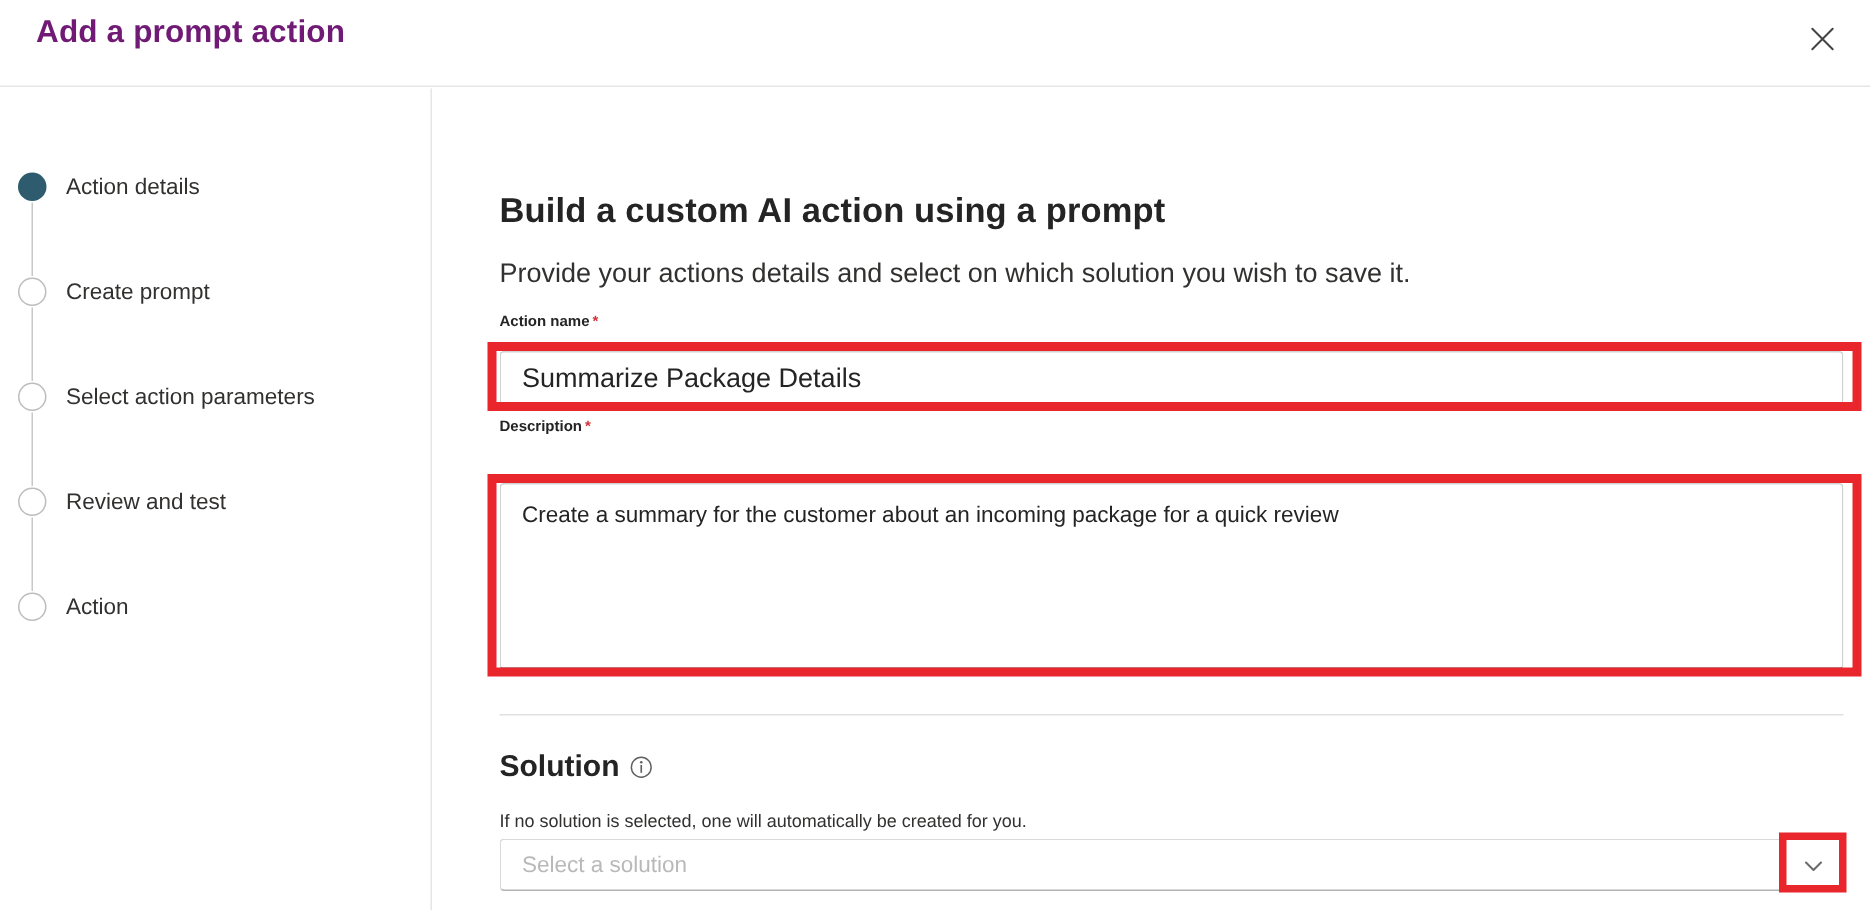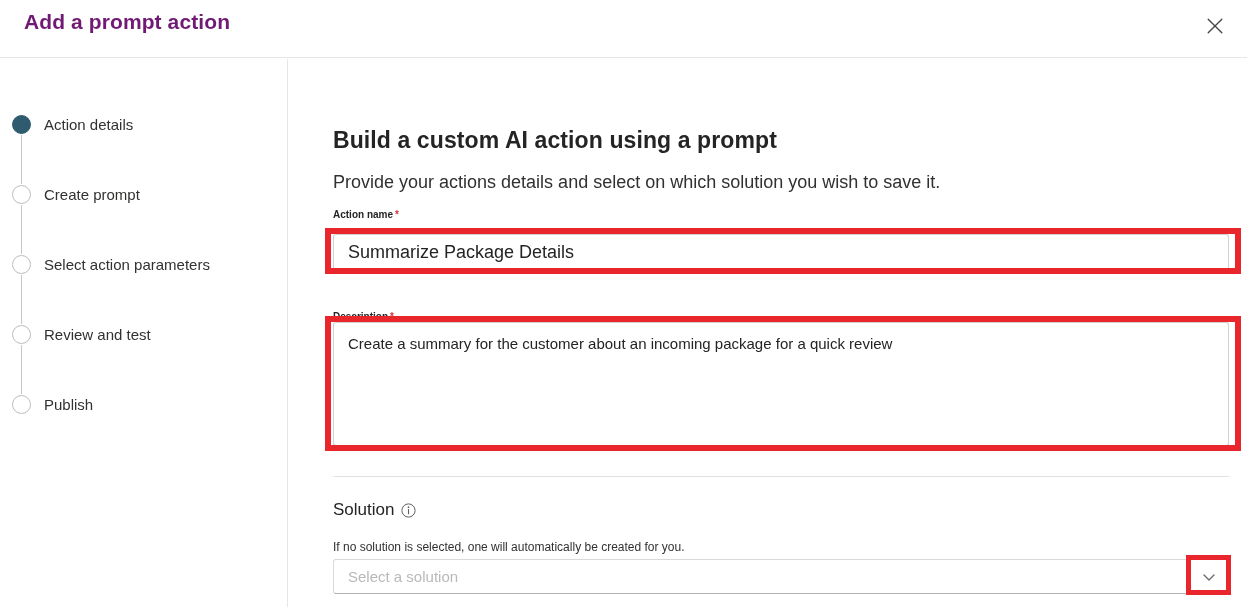--- a/index.html
+++ b/index.html
@@ -191,22 +191,22 @@
     background: #e1e1e1;
   }
 
   
   .solution-label-row {
     position: absolute;
     display: flex;
     align-items: center;
   }
   .solution-label {
-    font-size: 17px;
-    font-weight: 400;
+    font-size: 20px;
+    font-weight: 700;
     color: #242424;
   }
   .info-icon {
     margin-left: 7px;
     display: inline-flex;
     align-items: center;
     cursor: pointer;
   }
   .solution-help {
     position: absolute;
@@ -278,37 +278,37 @@
     <span class="step-label">Review and test</span>
   </div>
 
   <div class="step" style="top:192px;">
     <span class="step-dot inactive"></span>
     <span class="step-label">Select action parameters</span>
   </div>
 
   <div class="step" style="top:332px;">
     <span class="step-dot inactive"></span>
-    <span class="step-label">Publish</span>
+    <span class="step-label">Action</span>
   </div>
 
 </nav>
 
 <main class="main">
   <div class="main-inner">
 
     <h1 class="page-heading">Build a custom AI action using a prompt</h1>
     <p class="page-subheading">Provide your actions details and select on which solution you wish to save it.</p>
 
     <label class="field-label" style="left:44px; top:150px;">
       <span>Action name</span><span class="required-star">*</span>
     </label>
     <input class="text-input" type="text" style="left: 44px; top: 175px; width: 896px; height: 36px;" value="Summarize Package Details">
 
-    <label class="field-label" style="left:44px; top:252px;">
+    <label class="field-label" style="left:44px; top:220px;">
       <span>Description</span><span class="required-star">*</span>
     </label>
     <textarea class="textarea-input" style="left: 44px; top: 263px; width: 896px; height: 125px;">Create a summary for the customer about an incoming package for a quick review</textarea>
 
     <div class="section-divider" style="left:44px; top:417px; width:896px;"></div>
 
     <div class="solution-label-row" style="left:44px; top:441px;">
       <span class="solution-label">Solution</span>
       <span class="info-icon">
         <svg width="15" height="15" viewBox="0 0 15 15" aria-hidden="true">

